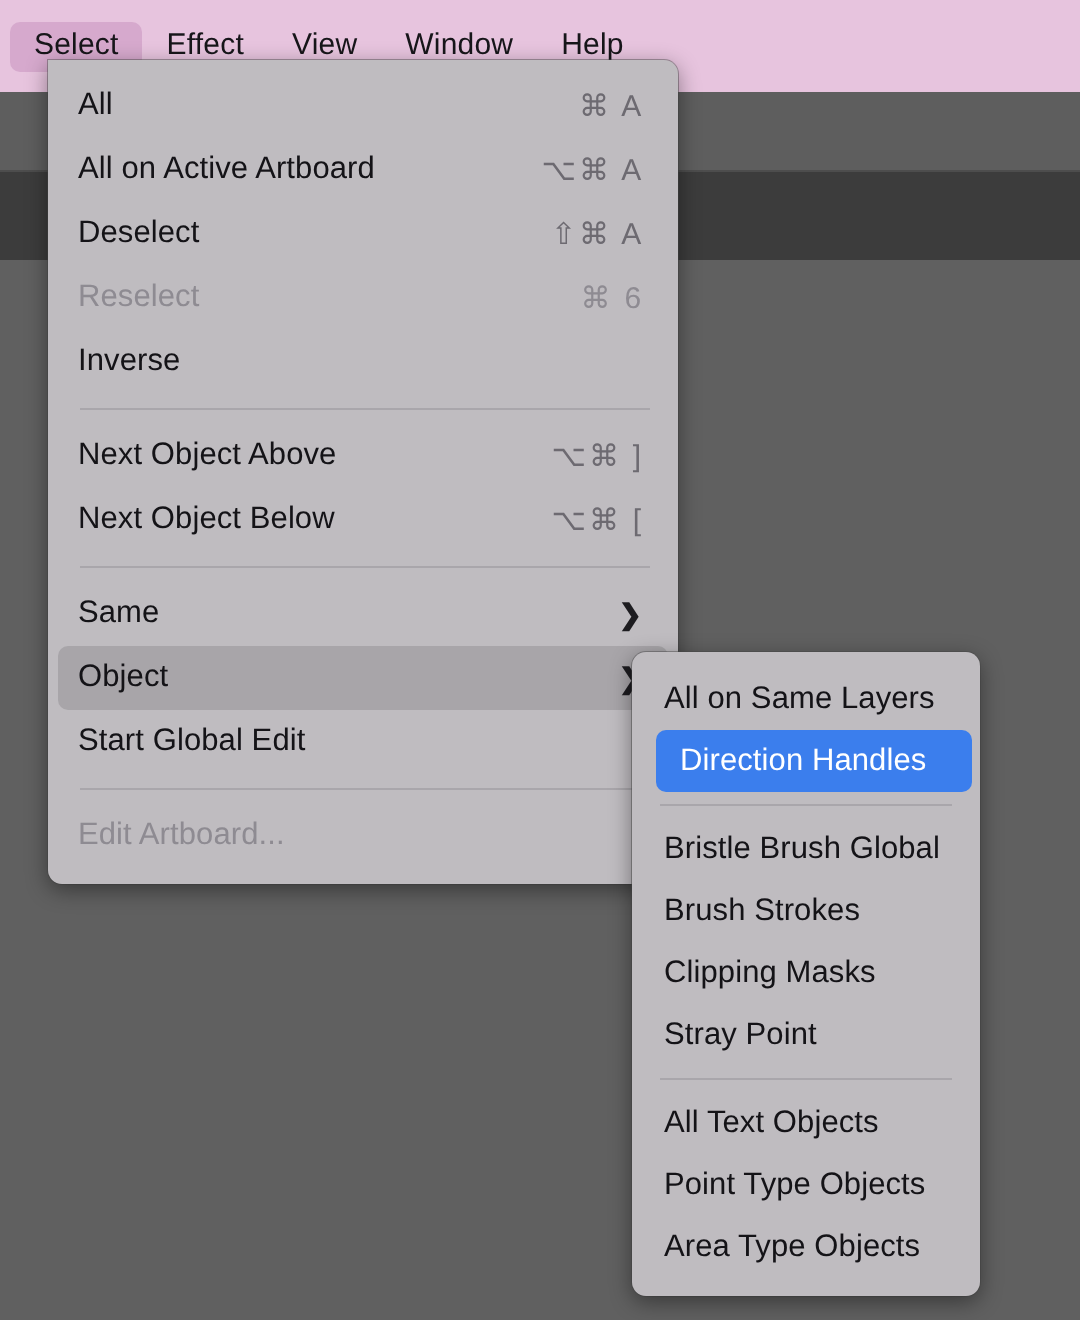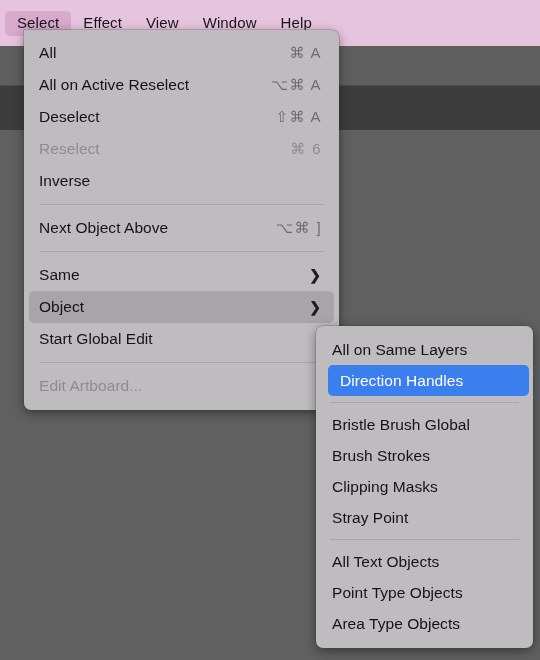--- a/index.html
+++ b/index.html
@@ -135,21 +135,21 @@
     height: 1px;
     background: #a9a6ab;
     margin: 7px 14px 7px 16px;
   }
 
   
   #object-submenu {
     position: absolute;
     left: 316px;
     top: 326px;
-    width: 217px;
+    width: 174px;
     background: #bfbcc0;
     border-radius: 7px;
     box-shadow: 0 3px 11px rgba(0,0,0,0.42), 0 0 0 0.5px rgba(80,80,80,0.45);
     padding: 8px 0 9px 0;
     box-sizing: border-box;
     z-index: 50;
   }
   #object-submenu .menu-row {
     height: 31px;
     margin: 0 4px;
@@ -182,39 +182,43 @@
     <div class="menubar-item">Window</div>
     <div class="menubar-item">Help</div>
   </div>
 
 <div id="select-menu">
     <div class="menu-row">
       <span class="menu-label">All</span>
       <span class="menu-shortcut">⌘ A</span>
     </div>
     <div class="menu-row">
-      <span class="menu-label">All on Active Reselect</span>
+      <span class="menu-label">All on Active Artboard</span>
       <span class="menu-shortcut">⌥⌘ A</span>
     </div>
     <div class="menu-row">
       <span class="menu-label">Deselect</span>
       <span class="menu-shortcut">⇧⌘ A</span>
     </div>
     <div class="menu-row disabled">
       <span class="menu-label">Reselect</span>
       <span class="menu-shortcut">⌘ 6</span>
     </div>
     <div class="menu-row">
       <span class="menu-label">Inverse</span>
     </div>
     <div class="separator"></div>
     <div class="menu-row">
       <span class="menu-label">Next Object Above</span>
       <span class="menu-shortcut">⌥⌘ ]</span>
     </div>
+    <div class="menu-row">
+      <span class="menu-label">Next Object Below</span>
+      <span class="menu-shortcut">⌥⌘ [</span>
+    </div>
     <div class="separator"></div>
     <div class="menu-row">
       <span class="menu-label">Same</span>
       <span class="submenu-arrow">❯</span>
     </div>
     <div class="menu-row highlighted">
       <span class="menu-label">Object</span>
       <span class="submenu-arrow">❯</span>
     </div>
     <div class="menu-row">

